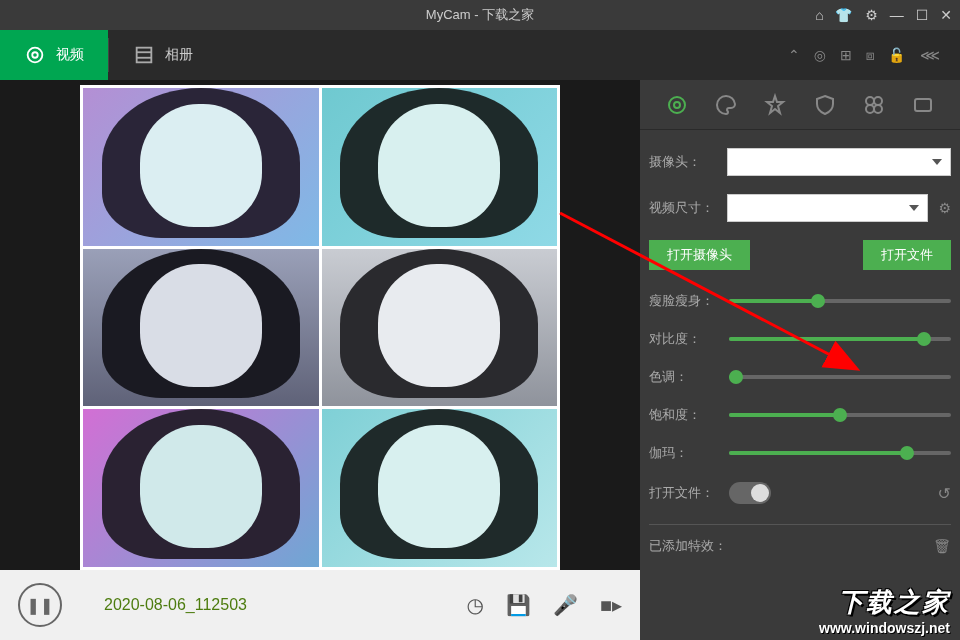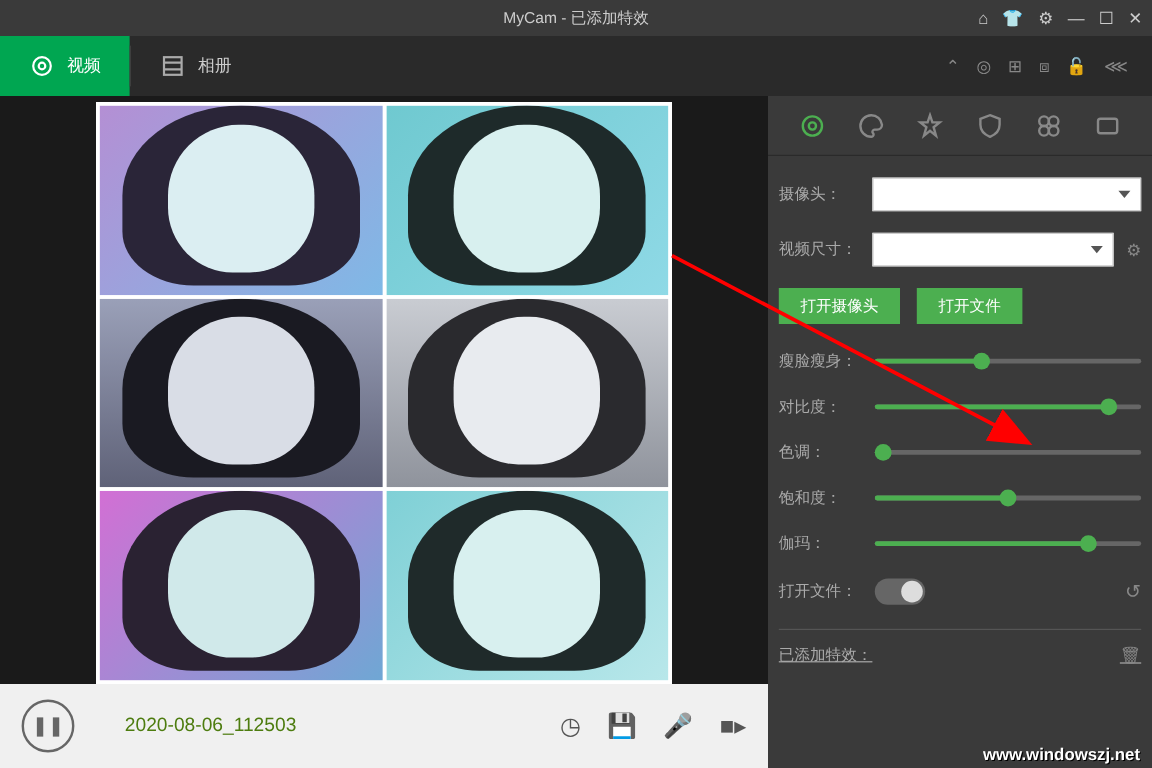--- a/index.html
+++ b/index.html
@@ -59,48 +59,48 @@
 .side-tab { width: 32px; height: 32px; display: flex; align-items: center; justify-content: center; color: #888; cursor: pointer; }
 .side-tab.active { color: #4caf50; }
 .side-tab svg { width: 24px; height: 24px; }
 
 .side-content { flex: 1; padding: 18px 9px; color: #ccc; font-size: 13px; overflow: hidden; }
 .form-row { display: flex; align-items: center; margin-bottom: 18px; gap: 10px; }
 .form-label { width: 68px; color: #aaa; }
 .select-box { flex: 1; height: 28px; background: #fff; border: 1px solid #ccc; position: relative; cursor: pointer; display: flex; align-items: center; justify-content: flex-end; padding-right: 8px; }
 .select-arrow { width: 0; height: 0; border-left: 5px solid transparent; border-right: 5px solid transparent; border-top: 6px solid #555; }
 .gear-small { color: #888; cursor: pointer; font-size: 14px; }
-.btn-row { display: flex; gap: 14px; margin-bottom: 22px; justify-content: flex-start; }
+.btn-row { display: flex; gap: 14px; margin-bottom: 22px; justify-content: space-between; }
 .green-btn { flex:0 0 auto; padding: 6px 18px; background: #4caf50; color: #fff; font-size: 13px; border: none; cursor: pointer; }
 
 .slider-row { display: flex; align-items: center; margin-bottom: 20px; gap: 12px; }
 .slider-label { width: 68px; color: #aaa; }
 .slider-track { flex: 1; height: 4px; background: #666; position: relative; border-radius: 2px; cursor: pointer; }
 .slider-fill { position: absolute; left: 0; top: 0; bottom: 0; background: #4caf50; border-radius: 2px; }
 .slider-thumb { position: absolute; top: 50%; width: 14px; height: 14px; background: #4caf50; border-radius: 50%; transform: translate(-50%, -50%); }
 
 .toggle-row { display: flex; align-items: center; gap: 12px; margin-bottom: 20px; }
 .toggle { width: 42px; height: 22px; background: #666; border-radius: 11px; position: relative; cursor: pointer; }
 .toggle-knob { position: absolute; right: 2px; top: 2px; width: 18px; height: 18px; background: #ddd; border-radius: 50%; }
 .reset-icon { margin-left: auto; color: #888; cursor: pointer; font-size: 16px; }
 
-.effects-section { border-top: 1px solid #555; padding-top: 12px; display: flex; align-items: center; justify-content: space-between; color: #aaa; text-decoration: underline; }
+.effects-section { border-top: 1px solid #555; padding-top: 12px; display: flex; align-items: center; justify-content: space-between; color: #aaa; }
 .trash-icon { color: #888; cursor: pointer; font-size: 14px; }
 
 .red-arrow { position: absolute; pointer-events: none; z-index: 50; }
 
 .watermark { position: absolute; right: 10px; bottom: 4px; color: #fff; text-align: right; z-index: 60; font-family: "SimHei", sans-serif; }
 .watermark .wm-top { font-size: 26px; font-weight: bold; font-style: italic; text-shadow: 2px 2px 0 #000, -1px -1px 0 #000, 1px -1px 0 #000, -1px 1px 0 #000; letter-spacing: 2px; }
 .watermark .wm-bot { font-size: 14px; font-weight: bold; text-shadow: 1px 1px 0 #000; }
 </style>
 </head>
 <body>
 
 <div class="titlebar">
-  <span class="titlebar-title">MyCam - 已添加特效</span>
+  <span class="titlebar-title">MyCam - 下载之家</span>
   <div class="titlebar-controls">
     <span>⌂</span>
     <span>👕</span>
     <span>⚙</span>
     <span>—</span>
     <span>☐</span>
     <span>✕</span>
   </div>
 </div>
 
@@ -305,14 +305,15 @@
 <svg class="red-arrow" style="left:555px; top:208px;" width="320" height="180">
   <defs>
       <marker id="ah" markerWidth="12" markerHeight="12" refX="10" refY="5" orient="auto">
         <path d="M0,0 L12,5 L0,10 z" fill="#ff0000"></path>
       </marker>
     </defs>
   <line x1="5" y1="5" x2="300" y2="160" stroke="#ff0000" stroke-width="3" marker-end="url(#ah)"></line>
 </svg>
 
 <div class="watermark">
+  <div class="wm-top">下载之家</div>
   <div class="wm-bot">www.windowszj.net</div>
 </div>
 
 </body></html>

